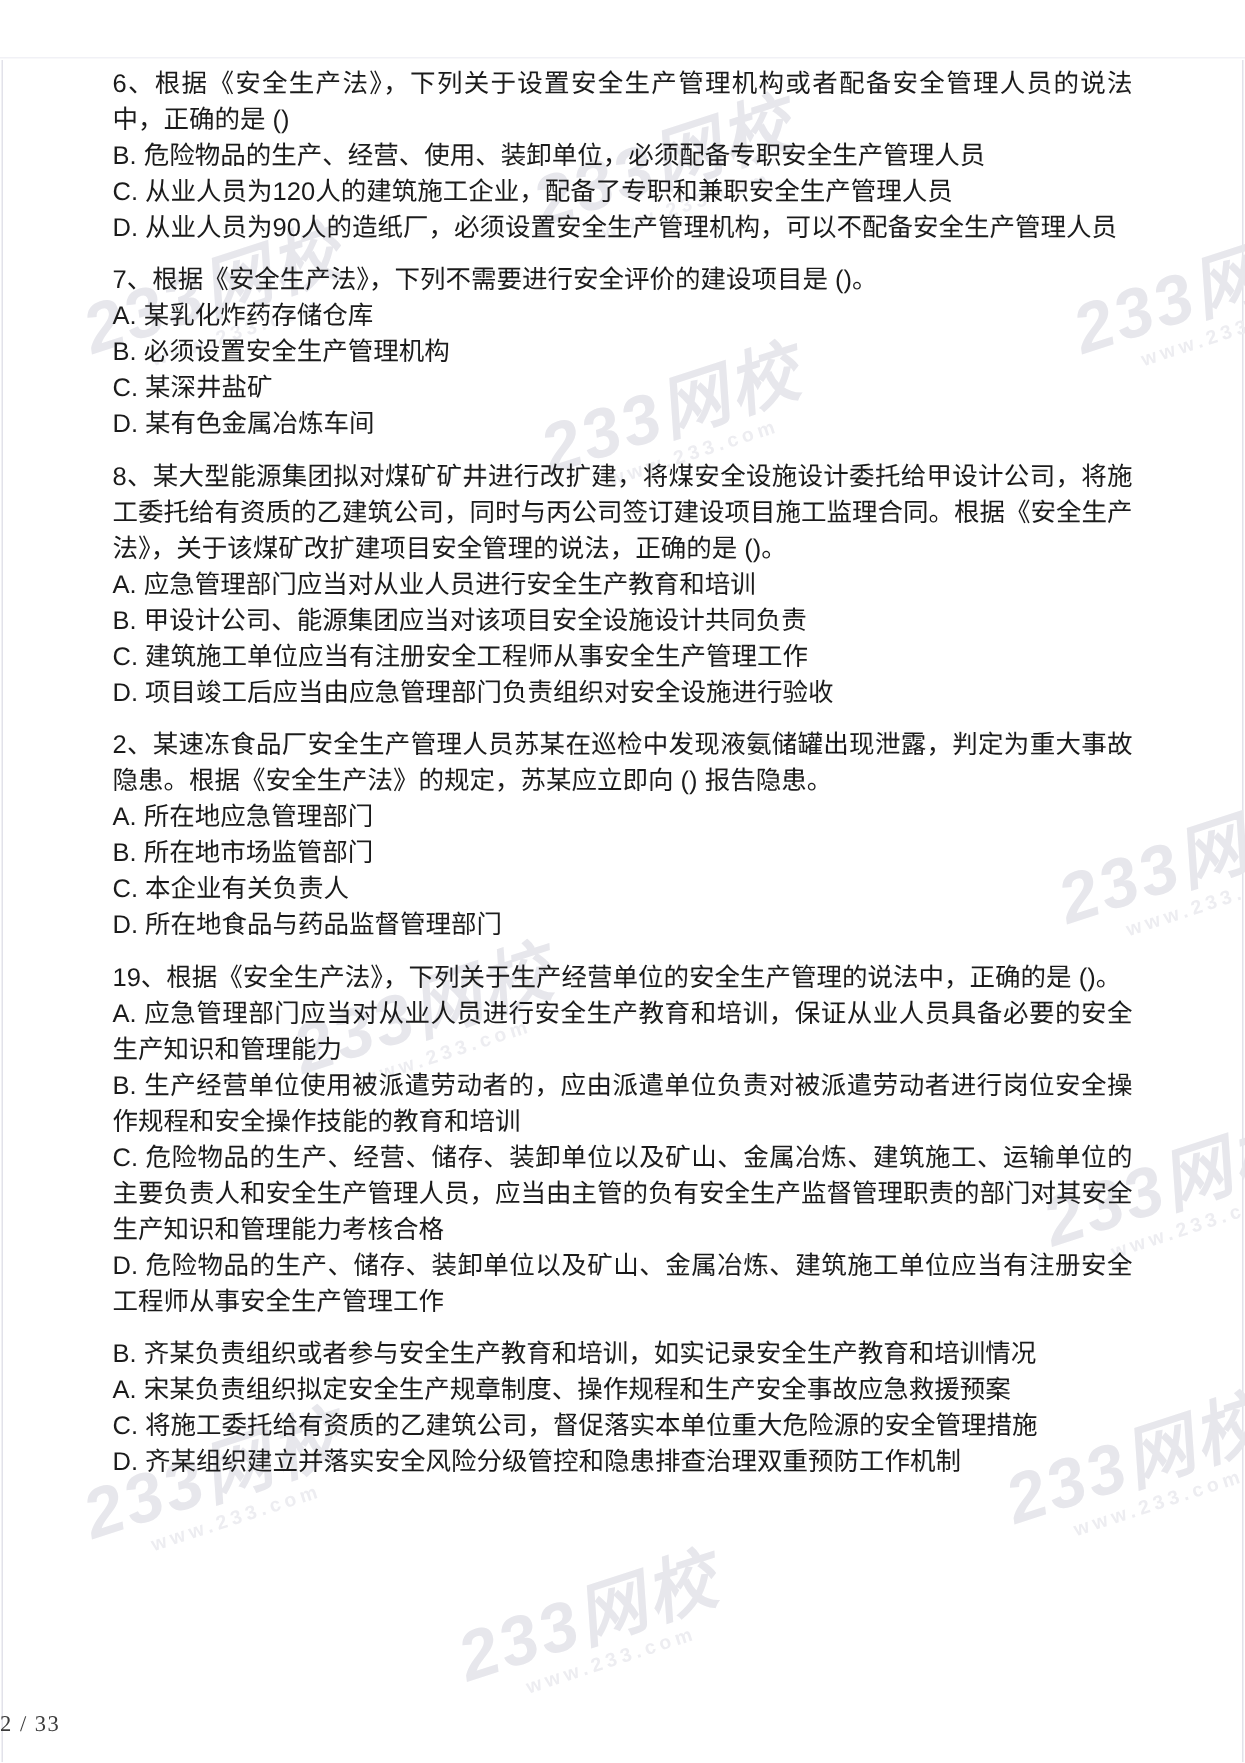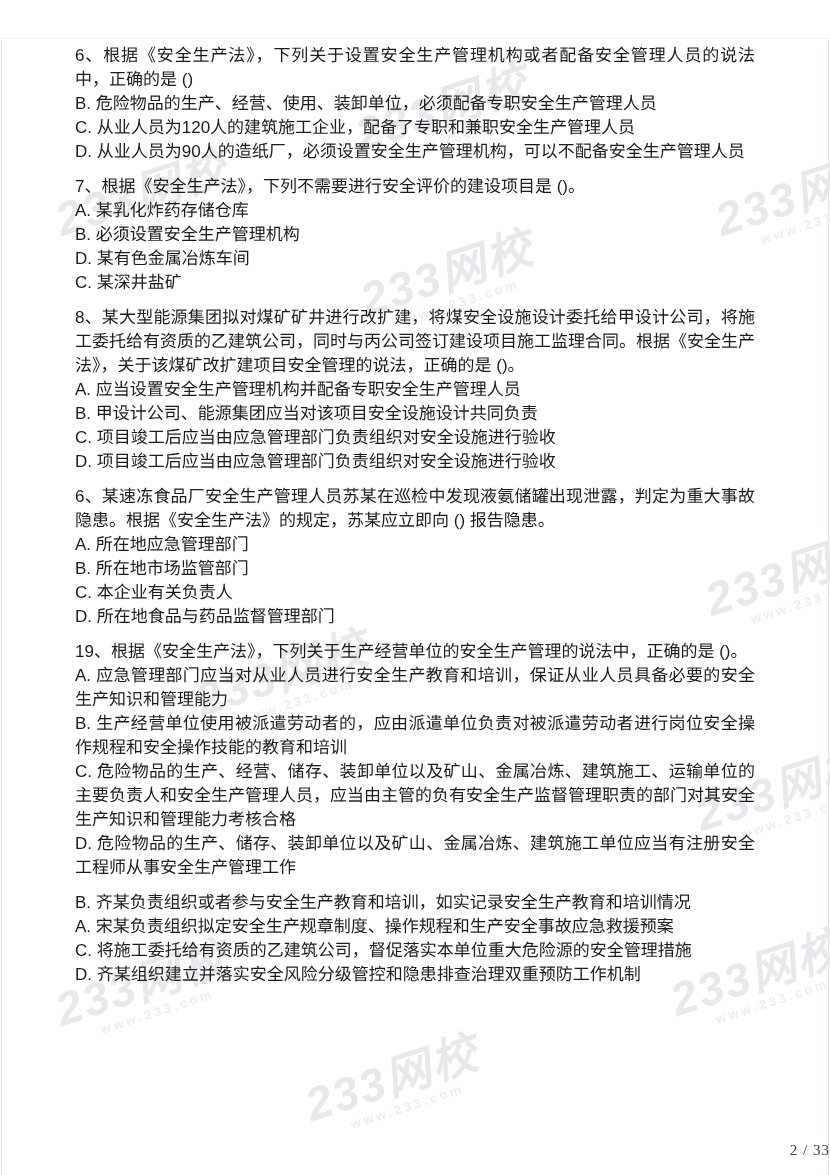--- a/index.html
+++ b/index.html
@@ -16,21 +16,21 @@
   .question { margin-bottom:11px; }
   .question p { margin:0; }
   .stem   { margin-bottom:5px; }
   .stem, .option {
     font-size:17px; line-height:24px; color:#1b1b1b;
     text-align:justify; text-justify:inter-ideograph;
   }
 
   .footer {
     position:absolute; left:0; right:0; bottom:16px; z-index:2;
-    text-align:right; font-family:"Liberation Serif", serif;
+    text-align:left; font-family:"Liberation Serif", serif;
     font-size:15px; color:#3c3c3c; letter-spacing:1px;
   }
 
   .wm {
     position:absolute; z-index:1; pointer-events:none;
     transform:rotate(-18deg); white-space:nowrap;
   }
   .wm-brand {
     font-size:46px; font-weight:bold; font-style:italic;
     color:#e7e7ec; letter-spacing:2px; line-height:1;
@@ -95,32 +95,32 @@
       <section class="question">
         <p class="stem">6、根据《安全生产法》，下列关于设置安全生产管理机构或者配备安全管理人员的说法中，正确的是 ()</p>
         <p class="option">B. 危险物品的生产、经营、使用、装卸单位，必须配备专职安全生产管理人员</p>
         <p class="option">C. 从业人员为120人的建筑施工企业，配备了专职和兼职安全生产管理人员</p>
         <p class="option">D. 从业人员为90人的造纸厂，必须设置安全生产管理机构，可以不配备安全生产管理人员</p>
       </section>
       <section class="question">
         <p class="stem">7、根据《安全生产法》，下列不需要进行安全评价的建设项目是 ()。</p>
         <p class="option">A. 某乳化炸药存储仓库</p>
         <p class="option">B. 必须设置安全生产管理机构</p>
+        <p class="option">C. 某深井盐矿</p>
         <p class="option">D. 某有色金属冶炼车间</p>
-        <p class="option">C. 某深井盐矿</p>
       </section>
       <section class="question">
         <p class="stem">8、某大型能源集团拟对煤矿矿井进行改扩建，将煤安全设施设计委托给甲设计公司，将施工委托给有资质的乙建筑公司，同时与丙公司签订建设项目施工监理合同。根据《安全生产法》，关于该煤矿改扩建项目安全管理的说法，正确的是 ()。</p>
-        <p class="option">A. 应当设置安全生产管理机构并配备专职安全生产管理人员</p>
+        <p class="option">A. 应急管理部门应当对从业人员进行安全生产教育和培训</p>
         <p class="option">B. 甲设计公司、能源集团应当对该项目安全设施设计共同负责</p>
-        <p class="option">C. 项目竣工后应当由应急管理部门负责组织对安全设施进行验收</p>
+        <p class="option">C. 建筑施工单位应当有注册安全工程师从事安全生产管理工作</p>
         <p class="option">D. 项目竣工后应当由应急管理部门负责组织对安全设施进行验收</p>
       </section>
       <section class="question">
-        <p class="stem">6、某速冻食品厂安全生产管理人员苏某在巡检中发现液氨储罐出现泄露，判定为重大事故隐患。根据《安全生产法》的规定，苏某应立即向 () 报告隐患。</p>
+        <p class="stem">2、某速冻食品厂安全生产管理人员苏某在巡检中发现液氨储罐出现泄露，判定为重大事故隐患。根据《安全生产法》的规定，苏某应立即向 () 报告隐患。</p>
         <p class="option">A. 所在地应急管理部门</p>
         <p class="option">B. 所在地市场监管部门</p>
         <p class="option">C. 本企业有关负责人</p>
         <p class="option">D. 所在地食品与药品监督管理部门</p>
       </section>
       <section class="question">
         <p class="stem">19、根据《安全生产法》，下列关于生产经营单位的安全生产管理的说法中，正确的是 ()。</p>
         <p class="option">A. 应急管理部门应当对从业人员进行安全生产教育和培训，保证从业人员具备必要的安全生产知识和管理能力</p>
         <p class="option">B. 生产经营单位使用被派遣劳动者的，应由派遣单位负责对被派遣劳动者进行岗位安全操作规程和安全操作技能的教育和培训</p>
         <p class="option">C. 危险物品的生产、经营、储存、装卸单位以及矿山、金属冶炼、建筑施工、运输单位的主要负责人和安全生产管理人员，应当由主管的负有安全生产监督管理职责的部门对其安全生产知识和管理能力考核合格</p>

